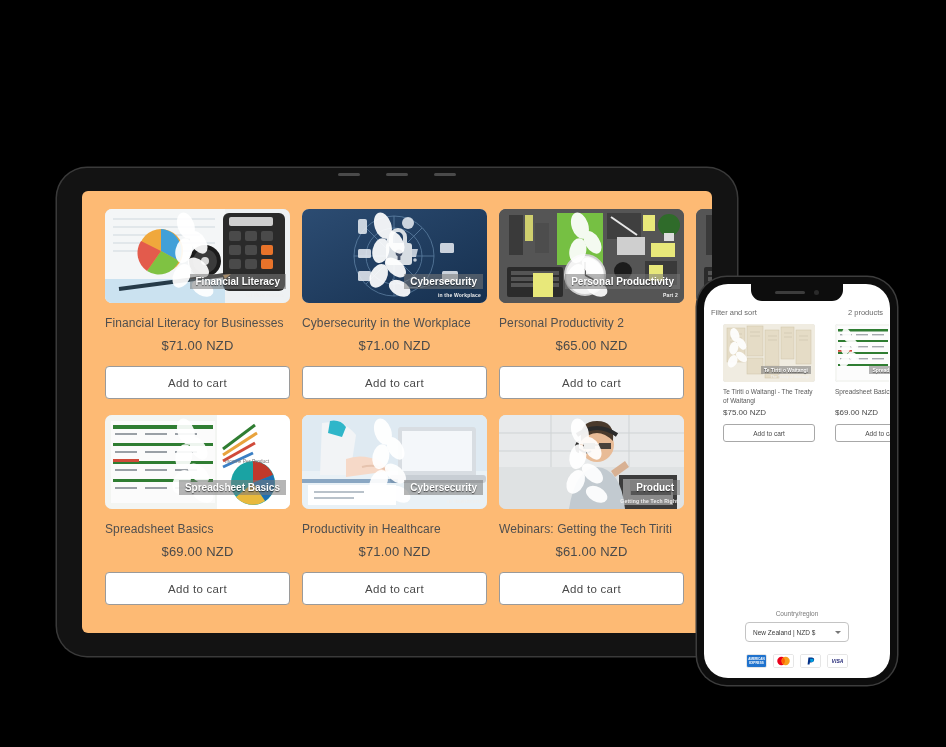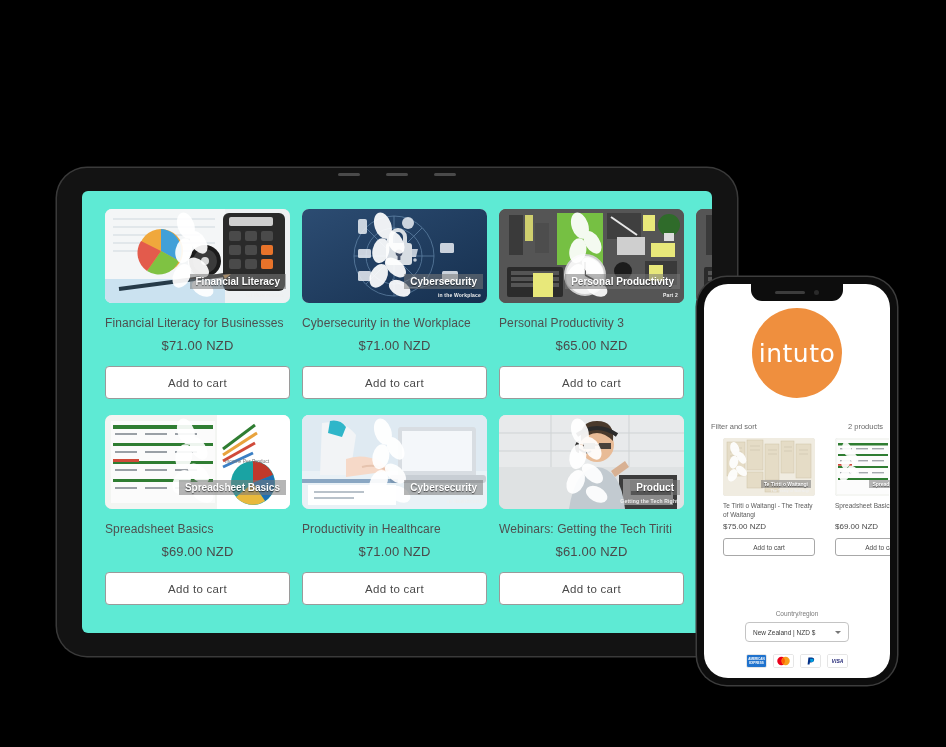--- a/index.html
+++ b/index.html
@@ -48,21 +48,21 @@
     height: 3px;
     background: #4a4a4a;
     border-radius: 2px;
   }
   .tablet-screen {
     position: absolute;
     left: 25px;
     top: 23px;
     width: 630px;
     height: 442px;
-    background: #5eead4;
+    background: #fdba74;
     border-radius: 6px;
     overflow: hidden;
   }
 
   .tab-grid {
     position: absolute;
     left: 0; top: 0;
     width: 760px;
     padding: 18px 0 0 23px;
     display: grid;
@@ -460,21 +460,21 @@
       <ellipse cx="30" cy="30" rx="7" ry="12" transform="rotate(-32 30 30)"></ellipse>
       <ellipse cx="16" cy="38" rx="8" ry="12" transform="rotate(12 16 38)"></ellipse>
       <ellipse cx="30" cy="54" rx="7" ry="12" transform="rotate(-48 30 54)"></ellipse>
       <ellipse cx="14" cy="62" rx="8" ry="12" transform="rotate(26 14 62)"></ellipse>
       <ellipse cx="34" cy="74" rx="7" ry="11" transform="rotate(-62 34 74)"></ellipse>
     </g>
   </svg>
       <div class="thumb-label">Personal Productivity</div>
       <div class="thumb-sub">Part 2</div>
     </div>
-    <div class="p-title">Personal Productivity 3</div>
+    <div class="p-title">Personal Productivity 2</div>
     <div class="p-price">$65.00 NZD</div>
     <button class="p-btn">Add to cart</button>
   </div>
           <div class="p-card">
     <div class="p-thumb">
       <svg viewBox="0 0 185 94" preserveAspectRatio="none">
                 <rect width="185" height="94" fill="#4a4a4a"></rect>
     <rect x="0" y="0" width="185" height="94" fill="#555"></rect>
     <rect x="58" y="4" width="46" height="52" fill="#76c043"></rect>
     <rect x="108" y="4" width="34" height="26" fill="#3f3f3f"></rect>
@@ -681,25 +681,20 @@
     </div>
   </div>
 
   <div class="phone">
     <div class="phone-screen">
       <div class="notch">
         <span class="grille"></span>
         <span class="cam"></span>
       </div>
 
-      <div class="phone-logo-wrap">
-        <div class="logo-circle">
-          <span class="logo-text">intuto</span>
-        </div>
-      </div>
 
       <div class="phone-filterbar">
         <span>Filter and sort</span>
         <span>2 products</span>
       </div>
 
       <div class="phone-grid" id="phGrid">
           <div class="ph-card">
     <div class="ph-thumb">
       <svg viewBox="0 0 92 58" preserveAspectRatio="none">

